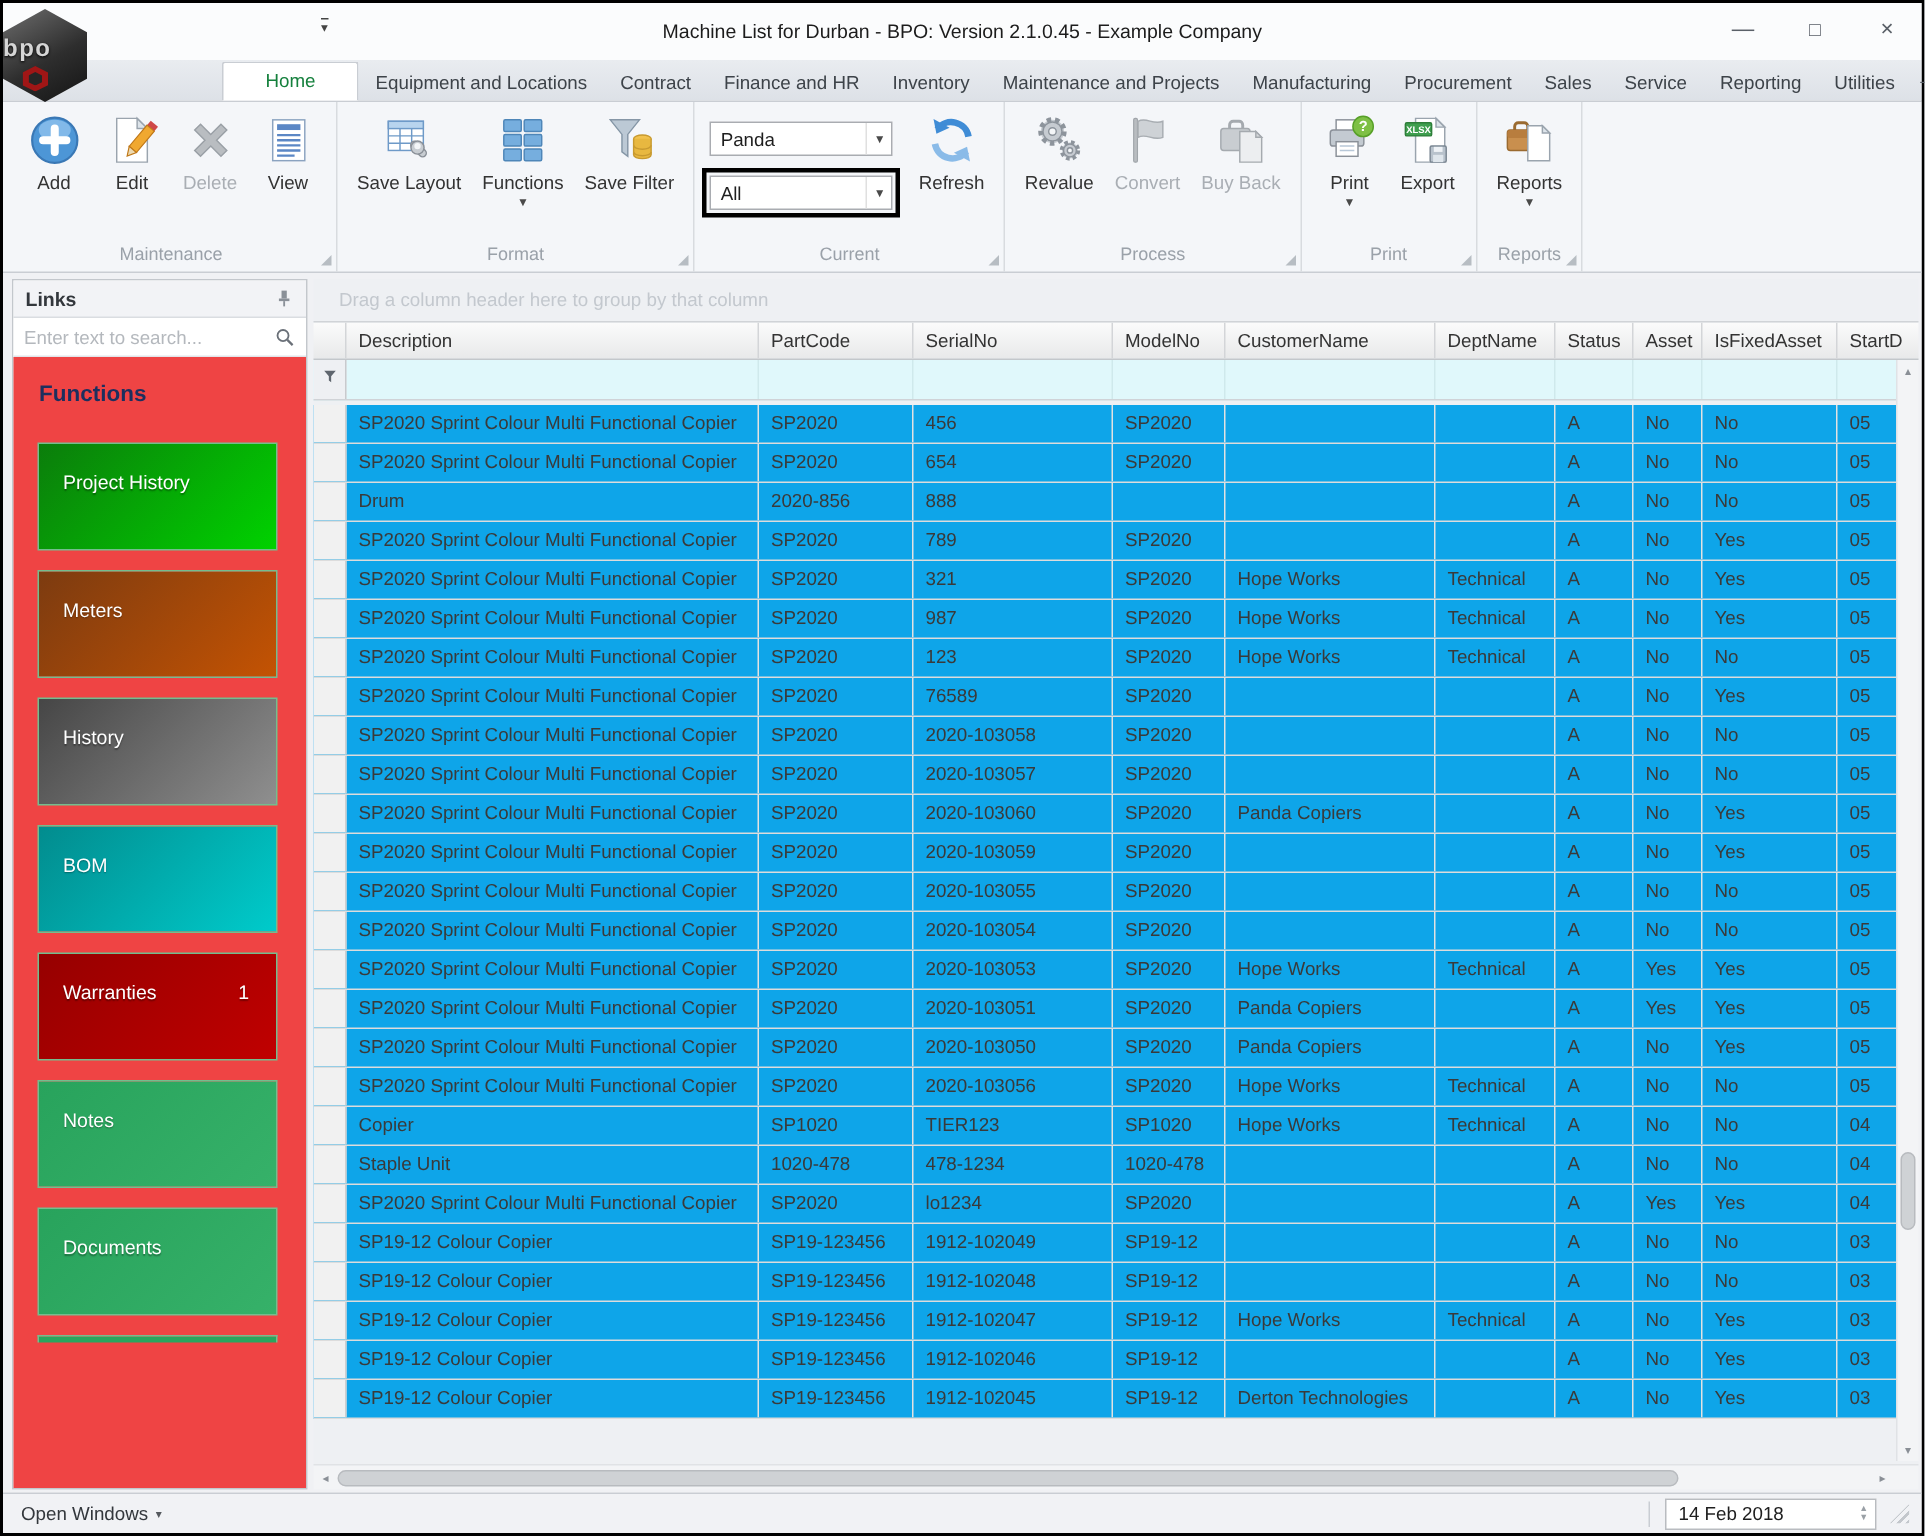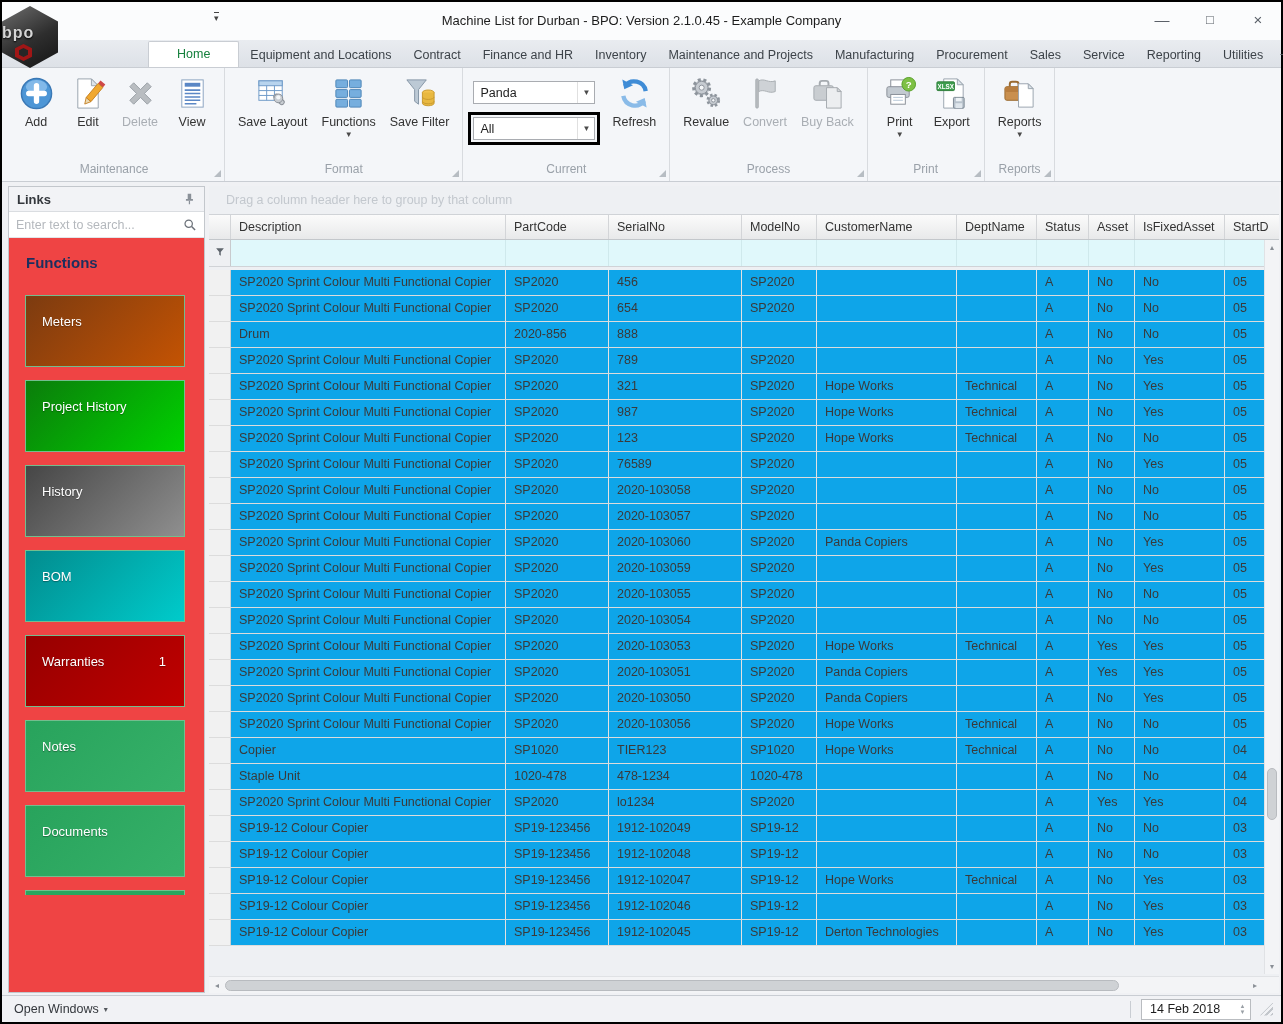--- a/index.html
+++ b/index.html
@@ -82,21 +82,21 @@
 .hscroll{height:17px;flex:none;margin-top:2px;background:#f3f4f6;border-top:1px solid #e0e2e5;position:relative;display:flex;align-items:center}
 .hscroll .arr{width:16px;text-align:center;font-size:8px;color:#8a8f96;cursor:default}
 .hscroll .arr.right{position:absolute;right:16px}
 .hthumb{position:absolute;left:16px;width:calc(85% - 16px);top:3px;height:11px;background:#cfd2d5;border:1px solid #b8bbbf;border-radius:6px;cursor:default}
 
 
 .statusbar{height:27px;background:#f1f2f5;border-top:1px solid #c9cdd3;display:flex;align-items:center;padding:0 8px 0 12px;flex:none}
 .open-windows{font-size:12.5px;color:#33373c;display:flex;align-items:center;gap:5px;cursor:default}
 .ow-arrow{font-size:8px;color:#55595e}
 .sb-sep{width:1px;height:17px;background:#c9cdd3;margin-left:auto;margin-right:10px}
-.date-editor{width:110px;height:21px;background:#fff;border:1px solid #b9bcc0;display:flex;align-items:center}
+.date-editor{width:141px;height:21px;background:#fff;border:1px solid #b9bcc0;display:flex;align-items:center}
 .date-val{flex:1;font-size:12.5px;color:#1e1e1e;line-height:19px;padding-left:8px}
 .spin{width:15px;display:flex;flex-direction:column;align-items:center;justify-content:center;color:#9aa0a6;font-size:6px;line-height:6px}
 .spin span{cursor:default}
 .grip{width:13px;height:13px;margin-left:9px;clip-path:polygon(100% 0,100% 100%,0 100%);background:repeating-linear-gradient(135deg,#c3c7cc 0 1.5px,transparent 1.5px 4px)}
 </style>
 </head>
 <body>
 
 <div class="window">
 
@@ -368,25 +368,25 @@
         <span class="search-icn">
             <svg viewBox="0 0 16 16">
               <circle cx="6.5" cy="6.5" r="4.2" fill="none" stroke="#6a7078" stroke-width="1.4"></circle>
               <path d="M9.8 9.8l4 4" stroke="#6a7078" stroke-width="1.7"></path>
             </svg>
           </span>
       </div>
       <div class="functions">
         <div class="fn-title">Functions</div>
         <div>
+            <div class="fbtn" style="background: linear-gradient(135deg, rgb(11, 125, 11), rgb(0, 210, 0));">
+              <span class="fbtn-label">Project History</span>
+            </div>
             <div class="fbtn" style="background: linear-gradient(135deg, rgb(124, 59, 16), rgb(196, 83, 3));">
               <span class="fbtn-label">Meters</span>
-            </div>
-            <div class="fbtn" style="background: linear-gradient(135deg, rgb(11, 125, 11), rgb(0, 210, 0));">
-              <span class="fbtn-label">Project History</span>
             </div>
             <div class="fbtn" style="background: linear-gradient(135deg, rgb(70, 70, 70), rgb(143, 143, 143));">
               <span class="fbtn-label">History</span>
             </div>
             <div class="fbtn" style="background: linear-gradient(135deg, rgb(2, 140, 142), rgb(0, 203, 203));">
               <span class="fbtn-label">BOM</span>
             </div>
             <div class="fbtn" style="background: linear-gradient(135deg, rgb(150, 0, 0), rgb(192, 0, 0));">
               <span class="fbtn-label">Warranties</span>
               <span class="fbtn-badge">1</span>

